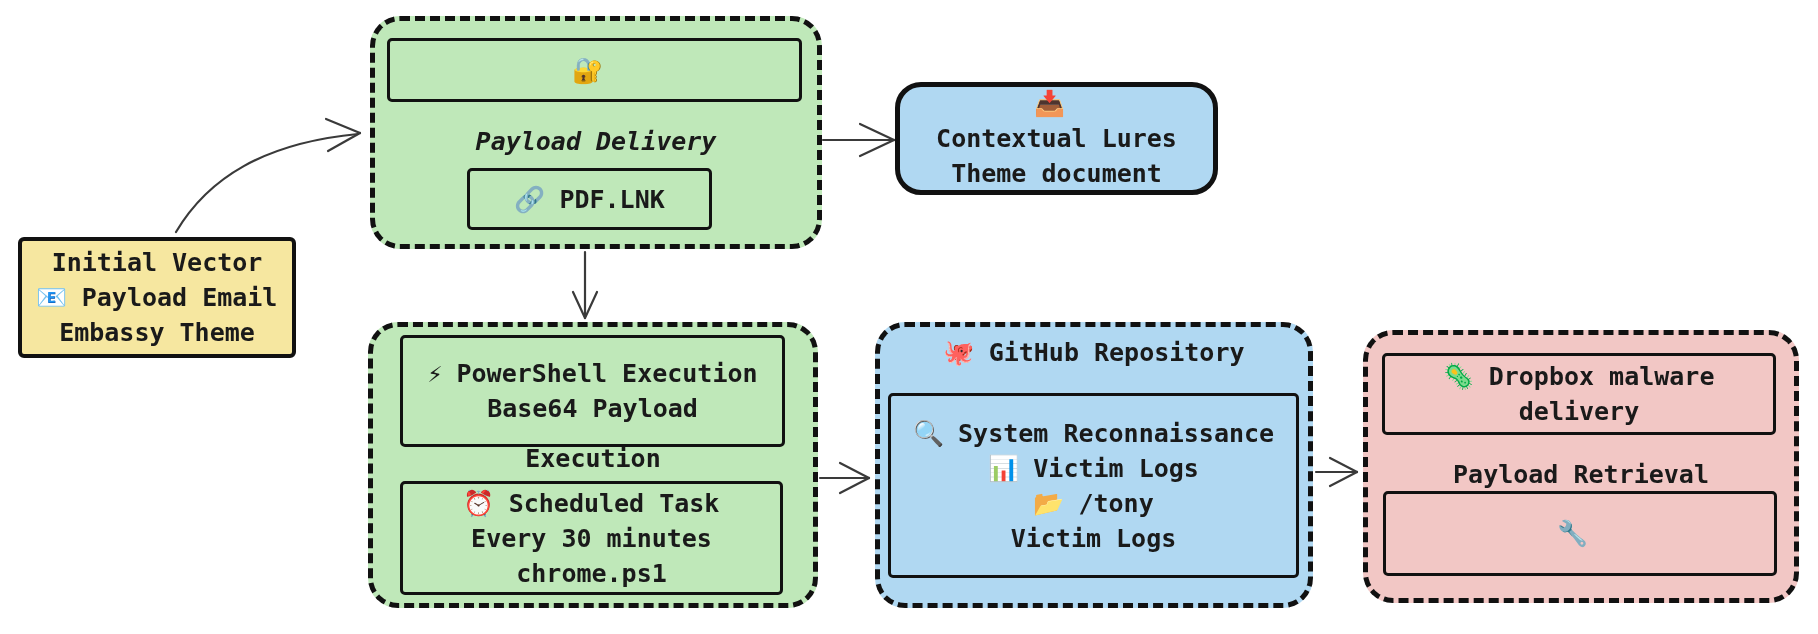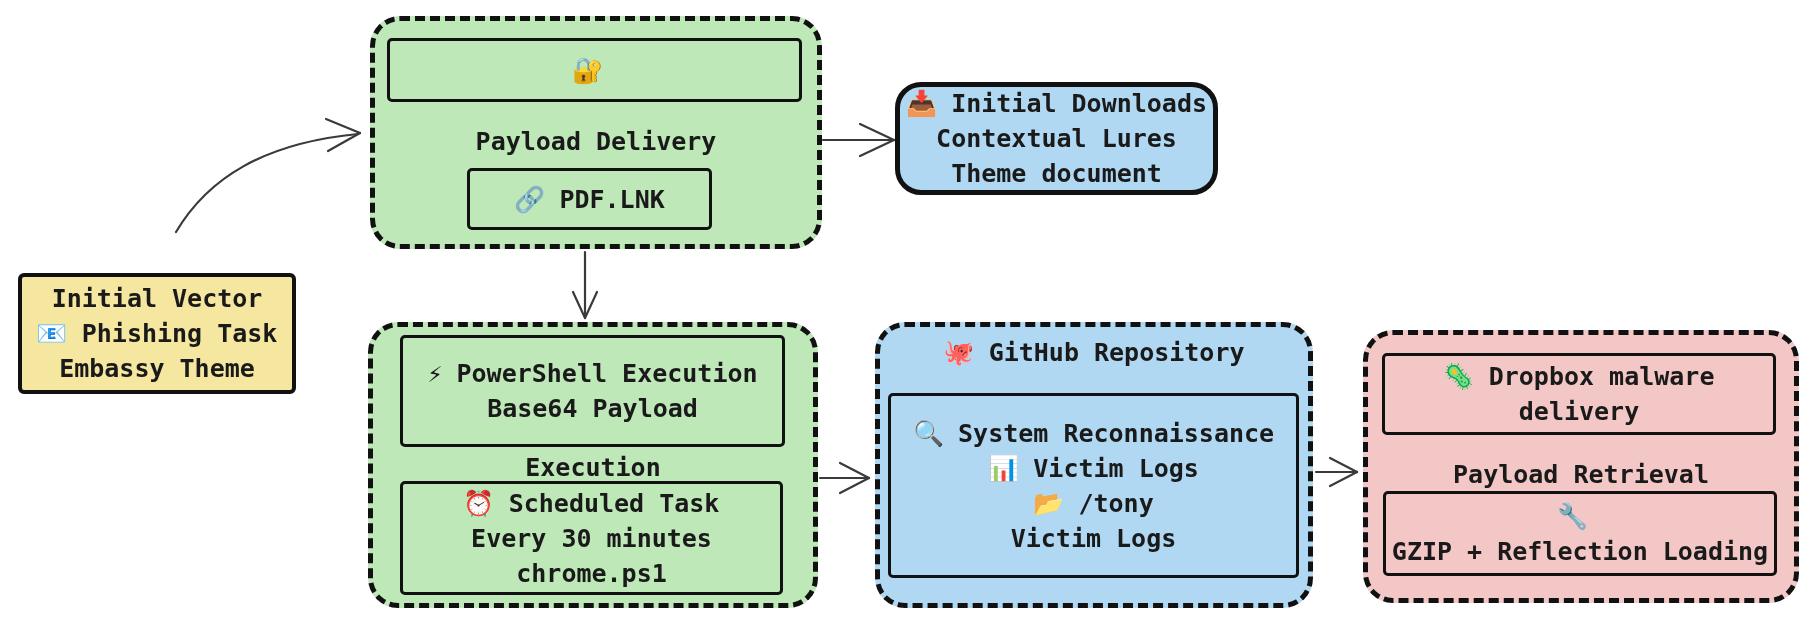--- a/index.html
+++ b/index.html
@@ -36,21 +36,21 @@
     border: 5px solid #111111;
     border-radius: 26px;
   }
   .rect {
     border: 4px solid #111111;
     border-radius: 6px;
   }
   .fill-green  { background: #bfe8b9; }
   .fill-blue   { background: #b0d8f2; }
   .fill-pink   { background: #f2c7c5; }
-  .fill-yellow { background: #f6e7a0; margin-top: 36px; }
+  .fill-yellow { background: #f6e7a0; }
   .inner {
     position: absolute;
     border: 3px solid #111111;
     border-radius: 5px;
     display: flex;
     flex-direction: column;
     justify-content: center;
     align-items: center;
   }
   .stage-label {
@@ -113,58 +113,57 @@
       <path d="M 1316 472 H 1355"></path>
       <path d="M 1357 472 L 1330 458"></path>
       <path d="M 1357 472 L 1330 486"></path>
     </g>
   </svg>
 
   <div class="node rect fill-yellow flex-center" style="left:18px; top:237px; width:278px; height:121px;">
     <div class="line">Initial Vector</div>
     <div class="line">
       <span class="icon">📧</span>
-      <span>Phishing Task</span>
+      <span>Payload Email</span>
     </div>
     <div class="line">Embassy Theme</div>
   </div>
 
   <div class="node dashed fill-green" style="left:370px; top:16px; width:452px; height:233px;">
     <div class="inner" style="left:12px; top:17px; width:415px; height:64px;">
       <div class="line">
         <span class="icon">🔐</span>
       </div>
     </div>
-    <div class="stage-label" style="top:103px;">Payload Delivery</div>
+    <div class="stage-label" style="top:103px;font-style:italic;">Payload Delivery</div>
     <div class="inner" style="left:92px; top:147px; width:245px; height:62px;">
       <div class="line">
         <span class="icon">🔗</span>
         <span>PDF.LNK</span>
       </div>
     </div>
   </div>
 
   <div class="node solid-round fill-blue flex-center" style="left:895px; top:82px; width:323px; height:113px;">
     <div class="line">
       <span class="icon">📥</span>
-      <span>Initial Downloads</span>
     </div>
     <div class="line">Contextual Lures</div>
     <div class="line">Theme document</div>
   </div>
 
   <div class="node dashed fill-green" style="left:368px; top:322px; width:450px; height:286px;">
     <div class="inner" style="left:27px; top:8px; width:385px; height:112px;">
       <div class="line">
         <span class="icon">⚡</span>
         <span>PowerShell Execution</span>
       </div>
       <div class="line">Base64 Payload</div>
     </div>
-    <div class="stage-label" style="top:123px;">Execution</div>
+    <div class="stage-label" style="top:114px;">Execution</div>
     <div class="inner" style="left:27px; top:154px; width:383px; height:114px;">
       <div class="line">
         <span class="icon">⏰</span>
         <span>Scheduled Task</span>
       </div>
       <div class="line">Every 30 minutes</div>
       <div class="line">chrome.ps1</div>
     </div>
   </div>
 
@@ -198,17 +197,16 @@
         <span class="icon">🦠</span>
         <span>Dropbox malware</span>
       </div>
       <div class="line">delivery</div>
     </div>
     <div class="stage-label" style="top:122px;">Payload Retrieval</div>
     <div class="inner" style="left:15px; top:156px; width:394px; height:85px;">
       <div class="line">
         <span class="icon">🔧</span>
       </div>
-      <div class="line">GZIP + Reflection Loading</div>
     </div>
   </div>
 
 </div>
 
 </body></html>

